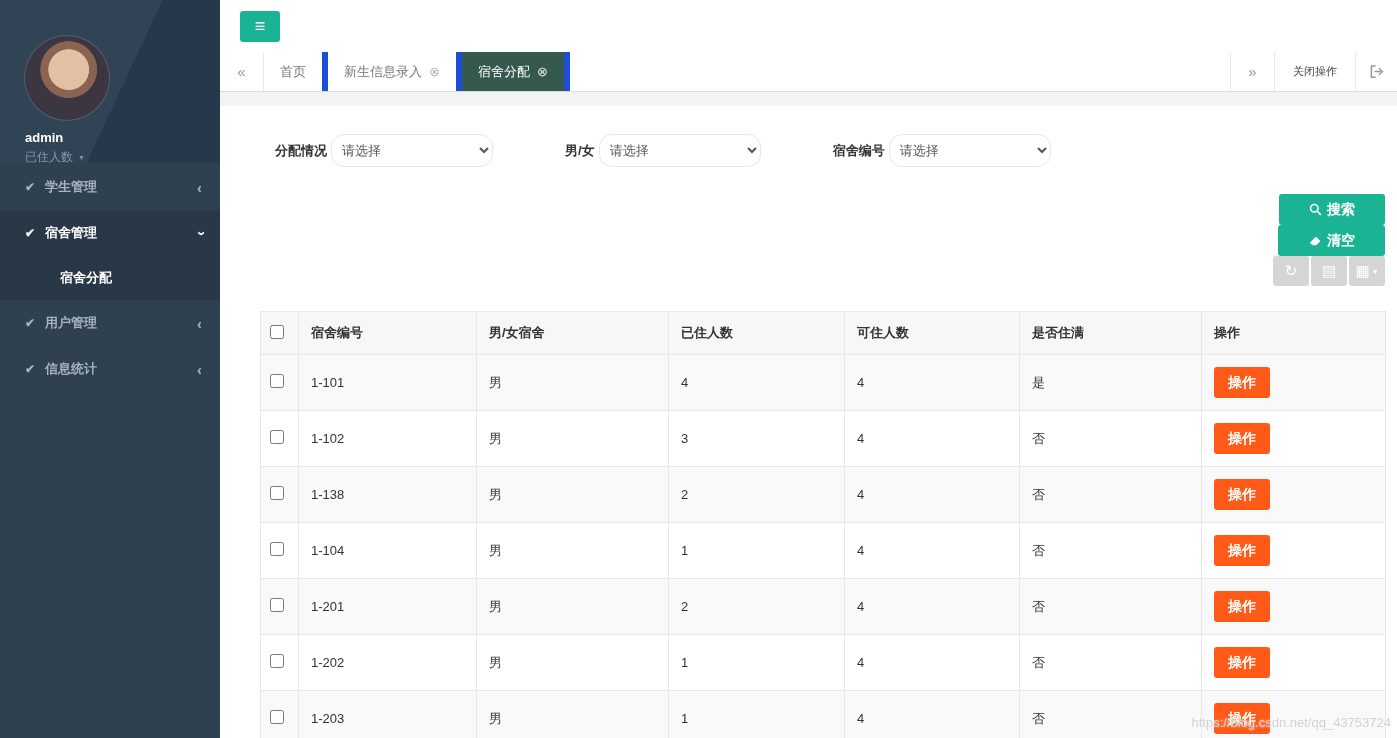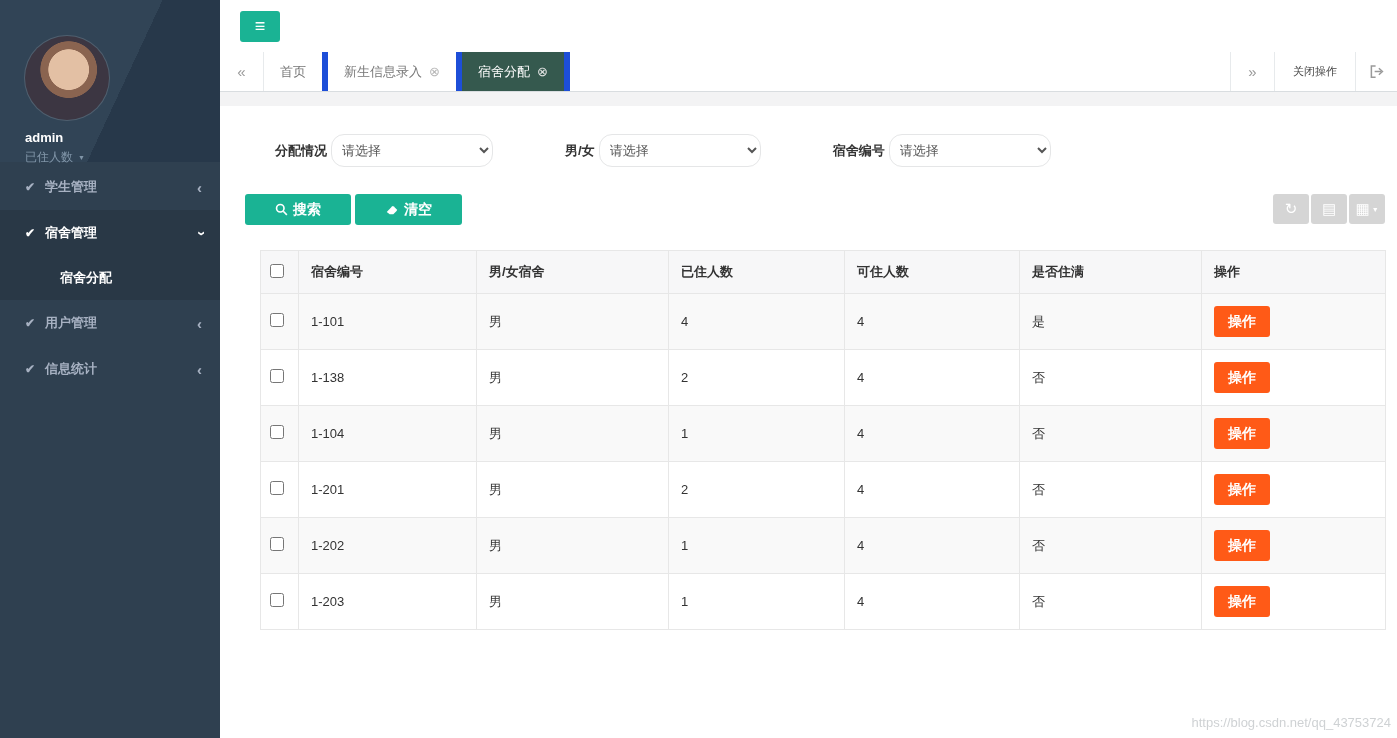--- a/index.html
+++ b/index.html
@@ -57,21 +57,21 @@
 
   
   .filter-row { display:flex; align-items:center; margin-left:30px; }
   .filter-group { display:flex; align-items:center; gap:4px; margin-right:72px; }
   .filter-label { font-size:13px; font-weight:bold; color:#333; white-space:nowrap; }
   .filter-select { width:162px; height:33px; border:1px solid #e5e6e7; border-radius:13px;
                    font-size:13px; color:#555; padding:0 6px; background:#fff;
                    font-family:"Liberation Sans", sans-serif; }
 
   
-  .actions-row { display:flex; align-items:flex-start; margin-top:27px; }
+  .actions-row { display:flex; align-items:flex-end; margin-top:27px;flex-direction:column; }
   .btn-green { display:inline-flex; align-items:center; gap:5px; background:#1ab394; color:#fff;
                border:none; border-radius:3px; height:31px; padding:0 30px; font-size:14px;
                font-weight:bold; cursor:pointer; font-family:"Liberation Sans", sans-serif; }
   .btn-green + .btn-green { margin-left:4px; }
   .toolbar { margin-left:auto; display:flex; gap:2px; }
   .tool-btn { width:36px; height:30px; background:#d5d5d5; color:#fff; border:none; border-radius:3px;
               font-size:15px; display:flex; align-items:center; justify-content:center; gap:2px; cursor:pointer; }
   .tool-btn .mini-caret { font-size:7px; }
 
   
@@ -243,20 +243,29 @@
     <td class="col-check"><input type="checkbox" style=""></td>
     <td>1-101</td>
     <td>男</td>
     <td>4</td>
     <td>4</td>
     <td>是</td>
     <td><button class="btn-action">操作</button></td>
   </tr>
                 <tr>
     <td class="col-check"><input type="checkbox" style=""></td>
+    <td>1-102</td>
+    <td>男</td>
+    <td>3</td>
+    <td>4</td>
+    <td>否</td>
+    <td><button class="btn-action">操作</button></td>
+  </tr>
+                <tr>
+    <td class="col-check"><input type="checkbox" style=""></td>
     <td>1-138</td>
     <td>男</td>
     <td>2</td>
     <td>4</td>
     <td>否</td>
     <td><button class="btn-action">操作</button></td>
   </tr>
                 <tr>
     <td class="col-check"><input type="checkbox" style=""></td>
     <td>1-104</td>

